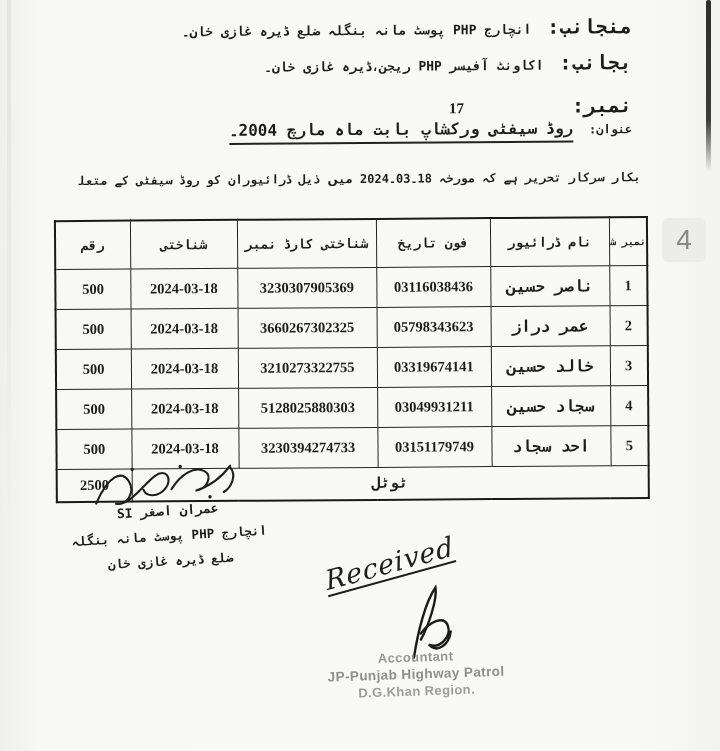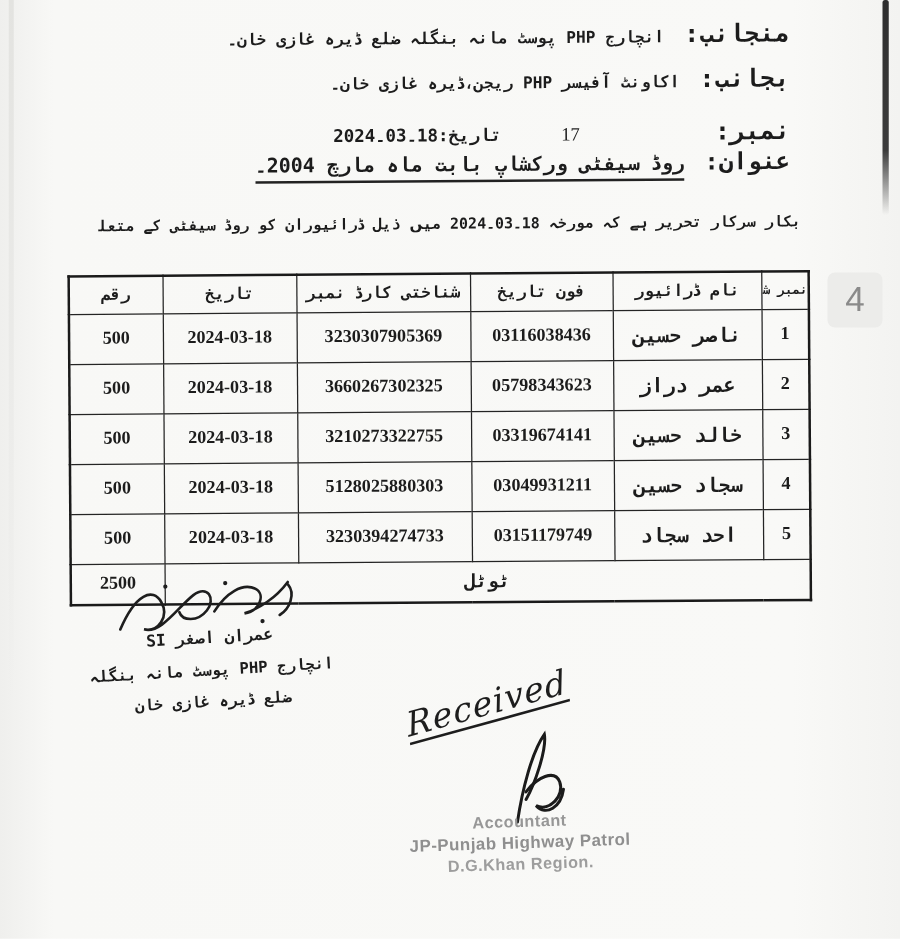--- a/index.html
+++ b/index.html
@@ -9,21 +9,21 @@
     font-family: "Liberation Sans", sans-serif;
     position: relative;
     color:#1c1c1c;
   }
   .urdu {
     font-family: "DejaVu Sans Mono", "DejaVu Sans", sans-serif;
     font-weight: bold;
     direction: rtl;
     unicode-bidi: plaintext;
   }
-  .latin { font-family: "Liberation Serif", "DejaVu Serif", serif; font-weight: normal; direction: ltr; margin-top: 13px; }
+  .latin { font-family: "Liberation Serif", "DejaVu Serif", serif; font-weight: bold; direction: ltr; margin-top: 13px; }
 
   #doc { position:absolute; inset:0; transform: rotate(-0.4deg); }
 
   
   .fold-left {
     position:absolute; left:7px; top:0; width:4px; height:560px;
     background: linear-gradient(to bottom, #e3e3e0, #ececea 60%, transparent);
   }
   .scan-edge-right {
     position:absolute; right:9px; top:0; width:5px; height:172px;
@@ -36,42 +36,42 @@
     display:flex; align-items:center; justify-content:center;
     color:#8a8a8a; font-size:28px; font-family:"Liberation Sans",sans-serif;
   }
 
   
   .hrow { position:absolute; right:86px; display:flex; flex-direction:row; direction:rtl; align-items:baseline; }
   .hlabel { font-size:20px; white-space:nowrap; }
   .hvalue { font-size:13px; margin-right:16px; white-space:nowrap; }
   .hrow-number .hnum { font-size:15px; margin-right:108px; }
   .hrow-number .hdate { font-size:14px; margin-right:48px; white-space:nowrap; }
-  .hrow-subject .hlabel { font-size:19px;text-align:center; }
+  .hrow-subject .hlabel { font-size:12px;text-align:center; }
   .hrow-subject .hvalue {
     font-size:16px; border-bottom:2.5px solid #222; padding-bottom:3px;
   }
 
   .intro {
     position:absolute; top:172px; right:78px; width:562px;
     font-size:12px; text-align:right; white-space:nowrap; overflow:hidden;
   }
 
   
   table.main {
     position:absolute; left:55px; top:218px; width:592px;
     border-collapse:collapse; table-layout:fixed;
     border:2.5px solid #1a1a1a;
     background:transparent;
   }
   table.main th, table.main td {
     border:1.8px solid #242424; text-align:center; vertical-align:middle;
     overflow:hidden; white-space:nowrap;
   }
-  table.main th { height:30px; font-size:13px; }
+  table.main th { height:48px; font-size:13px; }
   table.main th.th-serial { font-size:10px; }
   table.main td { height:40px; }
   td.c-urdu { font-size:16px; }
   td.c-num  { font-family:"Liberation Serif","DejaVu Serif",serif; font-weight:bold; font-size:14.5px; direction:ltr; }
   tr.total-row td { height:33px; }
   tr.total-row .total-label { font-size:15px; }
 
   
   .sig-block {
     position:absolute; left:62px; top:458px; width:210px;
@@ -111,21 +111,20 @@
   </div>
 
   <div class="hrow" style="top:52px;">
     <span class="urdu hlabel">بجانب:</span>
     <span class="urdu hvalue">اکاونٹ آفیسر PHP ریجن،ڈیرہ غازی خان۔</span>
   </div>
 
   <div class="hrow hrow-number" style="top:88px;">
     <span class="urdu hlabel">نمبر:</span>
     <span class="latin hnum">17</span>
-    <span class="urdu hdate">تاریخ:18۔03۔2024</span>
   </div>
 
   <div class="hrow hrow-subject" style="top:120px;">
     <span class="urdu hlabel">عنوان:</span>
     <span class="urdu hvalue">روڈ سیفٹی ورکشاپ بابت ماہ مارچ 2004۔</span>
   </div>
 
   <div class="urdu intro">بکار سرکار تحریر ہے کہ مورخہ 18۔03۔2024 میں ذیل ڈرائیوران کو روڈ سیفٹی کے متعلق لیکچرز دیے گئے ہیں۔</div>
 
   <table class="main" dir="rtl">
@@ -136,21 +135,21 @@
       <col style="width:139px">
         <col style="width:107px">
         <col style="width:75px">
     </colgroup>
     <thead>
       <tr>
         <th class="urdu th-serial">نمبر شمار</th>
         <th class="urdu">نام ڈرائیور</th>
         <th class="urdu">فون تاریخ</th>
         <th class="urdu">شناختی کارڈ نمبر</th>
-        <th class="urdu">تاریخ</th>
+        <th class="urdu">شناختی</th>
         <th class="urdu">رقم</th>
       </tr>
     </thead>
     <tbody>
       <tr>
         <td class="c-num">1</td>
         <td class="urdu c-urdu">ناصر حسین</td>
         <td class="c-num">03116038436</td>
         <td class="c-num">3230307905369</td>
         <td class="c-num">2024-03-18</td>

